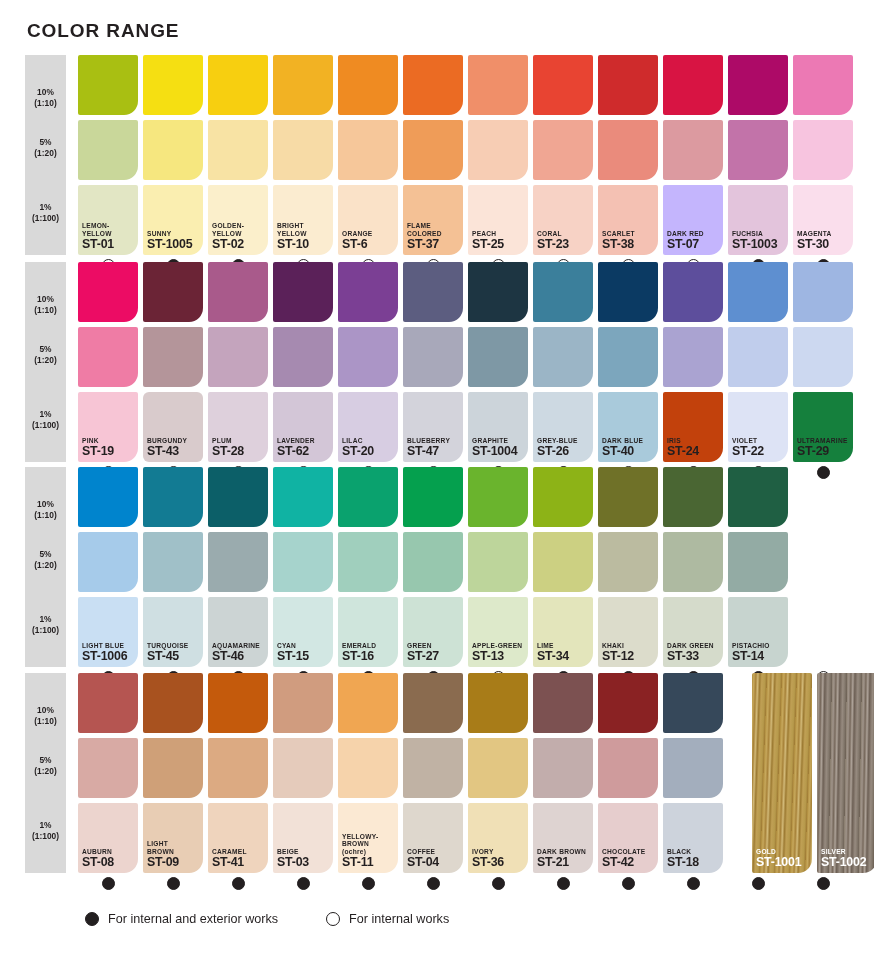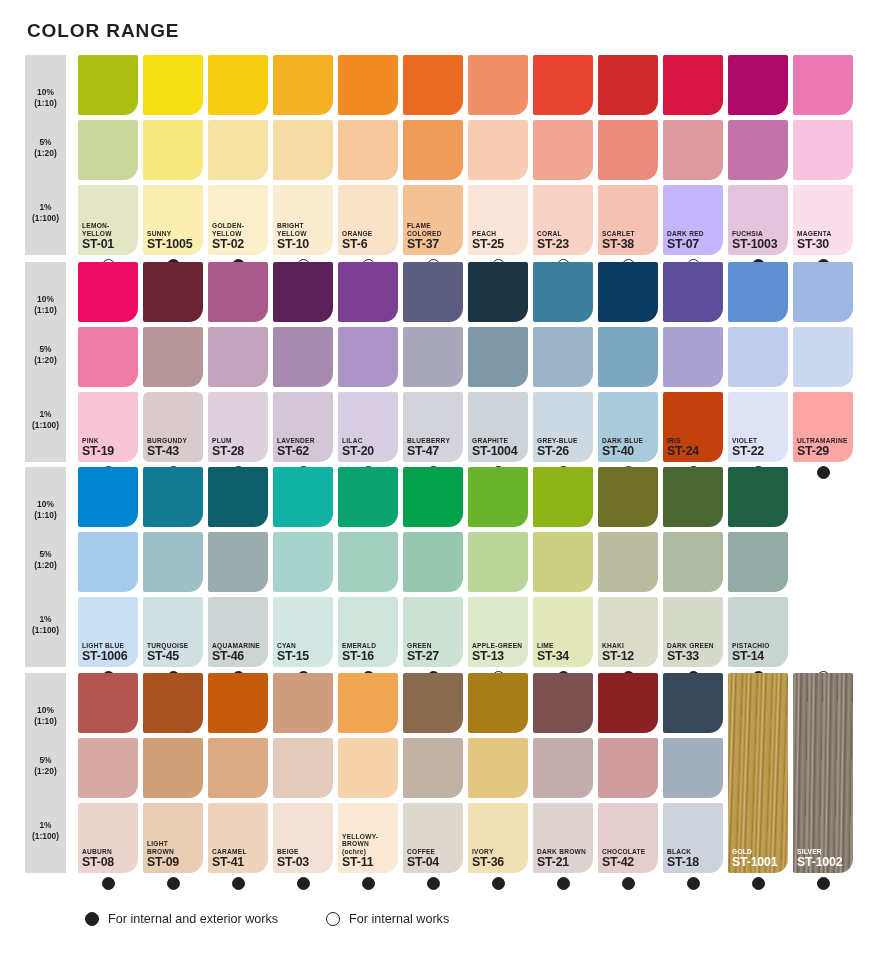--- a/index.html
+++ b/index.html
@@ -42,21 +42,21 @@
   }
   .col{position:relative;width:60px;}
 
   .sw{width:60px;display:block;}
   .sw.r10{height:60px;border-radius:2px 2px 14px 2px;margin-bottom:5px;}
   .sw.r5{height:60px;border-radius:2px 2px 14px 2px;margin-bottom:5px;}
   .sw.r1{height:70px;border-radius:2px 2px 14px 2px;position:relative;}
 
   .wood{
     width:60px;height:200px;border-radius:2px 2px 14px 2px;
-    position:relative;overflow:hidden;
+    position:relative;overflow:hidden;margin-left:24px;
   }
 
   .lbl{
     position:absolute;left:4px;right:2px;bottom:4px;
     text-align:left;line-height:1.08;
   }
   .lbl .nm{
     display:block;font-size:6.6px;font-weight:bold;
     letter-spacing:.25px;color:#231f20;text-transform:uppercase;
   }
@@ -367,21 +367,21 @@
             <div class="sw r1" style="background: rgb(221, 227, 245);">
               <div class="lbl">
                 <span class="nm">VIOLET</span>
                 <span class="code">ST-22</span>
               </div>
             </div>
           </div>
           <div class="col">
             <div class="sw r10" style="background: rgb(158, 182, 226);"></div>
             <div class="sw r5" style="background: rgb(204, 216, 240);"></div>
-            <div class="sw r1" style="background: #fca5a5;">
+            <div class="sw r1" style="background: #15803d;">
               <div class="lbl">
                 <span class="nm">ULTRAMARINE</span>
                 <span class="code">ST-29</span>
               </div>
             </div>
           </div>
         </div>
         <div class="dotrow" style="top: 204px;">
           <div class="dotcell">
             <span class="dot open"></span>

